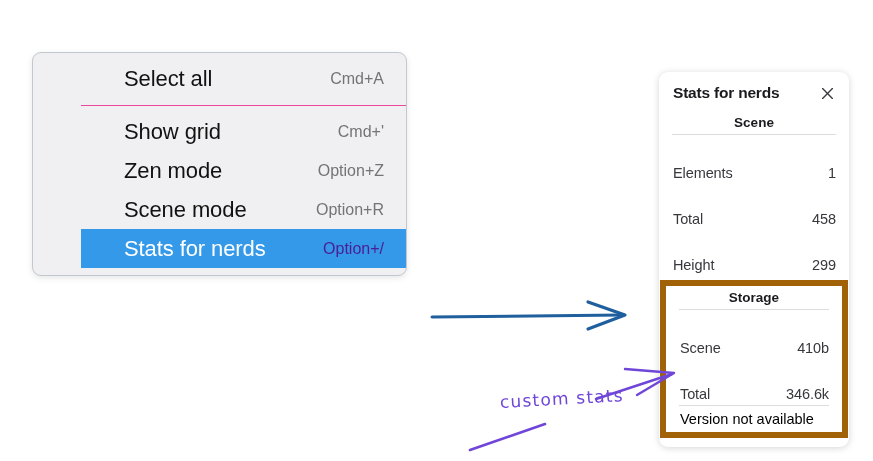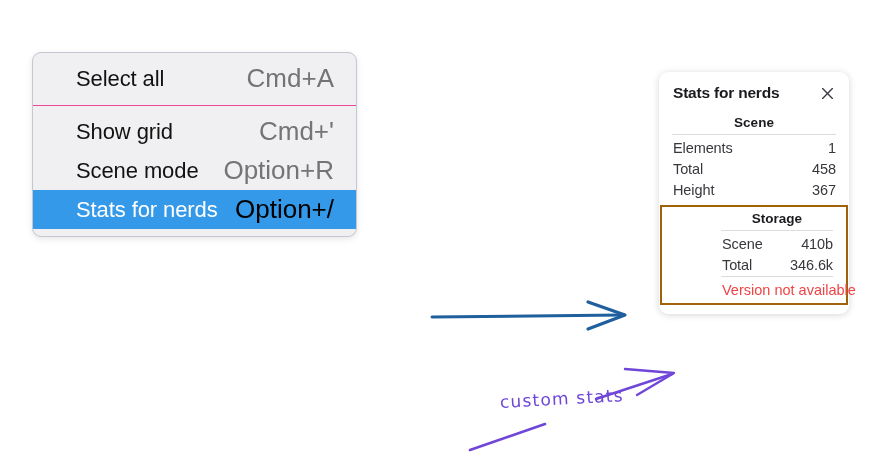--- a/index.html
+++ b/index.html
@@ -14,27 +14,28 @@
     overflow: hidden;
     font-family: "Liberation Sans", sans-serif;
     -webkit-font-smoothing: antialiased;
   }
 
   
   #context-menu {
     position: absolute;
     left: 32px;
     top: 52px;
-    width: 325px;
+    width: 375px;
     background: #f0f0f2;
     border: 1px solid #c3c7cf;
     border-radius: 9px;
     box-shadow: 0 2px 6px rgba(0,0,0,0.10);
     box-sizing: border-box;
     overflow: hidden;
+    padding-left: 48px;
   }
   .menu-section {
     padding: 6px 0 7px 0;
   }
   .menu-section + .menu-section {
     border-top: 1px solid #ec4899;
   }
   .menu-item {
     display: flex;
     align-items: center;
@@ -44,29 +45,29 @@
     box-sizing: border-box;
     color: #121212;
     cursor: default;
   }
   .menu-item .label {
     font-size: 22px;
     letter-spacing: -0.1px;
     white-space: nowrap;
   }
   .menu-item .shortcut {
-    font-size: 26px;
+    font-size: 16px;
     color: #747477;
     white-space: nowrap;
   }
   .menu-item.selected {
     background: #3399e8;
   }
   .menu-item.selected .label { color: #ffffff; }
-  .menu-item.selected .shortcut { color: #000000; }
+  .menu-item.selected .shortcut { color: #4c1d95; }
 
   
   #stats-panel {
     position: absolute;
     left: 659px;
     top: 72px;
     width: 190px;
     background: #ffffff;
     border-radius: 9px;
     box-shadow: 0 1px 7px rgba(0,0,0,0.17);
@@ -111,36 +112,35 @@
     margin: 0 13px 3px 13px;
   }
   .stat-row {
     display: flex;
     justify-content: space-between;
     align-items: baseline;
     padding: 2px 13px 3px 14px;
     font-size: 14.5px;
     color: #37373d;
   }
-  .stat-row .k { letter-spacing: -0.1px; }
+  .stat-row .k { letter-spacing: -0.1px; margin-top: 25px; }
   .stat-row .v { letter-spacing: -0.1px; }
   .version-text {
     padding: 2px 13px 2px 14px;
     font-size: 14.5px;
-    color: #ef4444;
+    color: #000000;
     white-space: nowrap;
   }
 
   
   #custom-stats-box {
-    border: 2px solid #a16207;
+    border: 6px solid #a16207;
     margin: 4px 1px 0 1px;
     padding-top: 3px;
     padding-bottom: 3px;
-    padding-left: 46px;
   }
 
   
   .annotation-svg {
     position: absolute;
     left: 0;
     top: 0;
     width: 873px;
     height: 461px;
     pointer-events: none;
@@ -167,20 +167,24 @@
     <div class="menu-item">
       <span class="label">Select all</span>
       <span class="shortcut">Cmd+A</span>
     </div>
   </div>
 
   <div class="menu-section">
     <div class="menu-item">
       <span class="label">Show grid</span>
       <span class="shortcut">Cmd+'</span>
+    </div>
+    <div class="menu-item">
+      <span class="label">Zen mode</span>
+      <span class="shortcut">Option+Z</span>
     </div>
     <div class="menu-item">
       <span class="label">Scene mode</span>
       <span class="shortcut">Option+R</span>
     </div>
     <div class="menu-item selected">
       <span class="label">Stats for nerds</span>
       <span class="shortcut">Option+/</span>
     </div>
   </div>
@@ -204,21 +208,21 @@
     <div class="stat-row">
       <span class="k">Elements</span>
       <span class="v">1</span>
     </div>
     <div class="stat-row">
       <span class="k">Total</span>
       <span class="v">458</span>
     </div>
     <div class="stat-row">
       <span class="k">Height</span>
-      <span class="v">367</span>
+      <span class="v">299</span>
     </div>
   </div>
 
   <div id="custom-stats-box">
 
     <div>
       <div class="section-title">Storage</div>
       <div class="section-rule"></div>
       <div class="stat-row">
         <span class="k">Scene</span>

